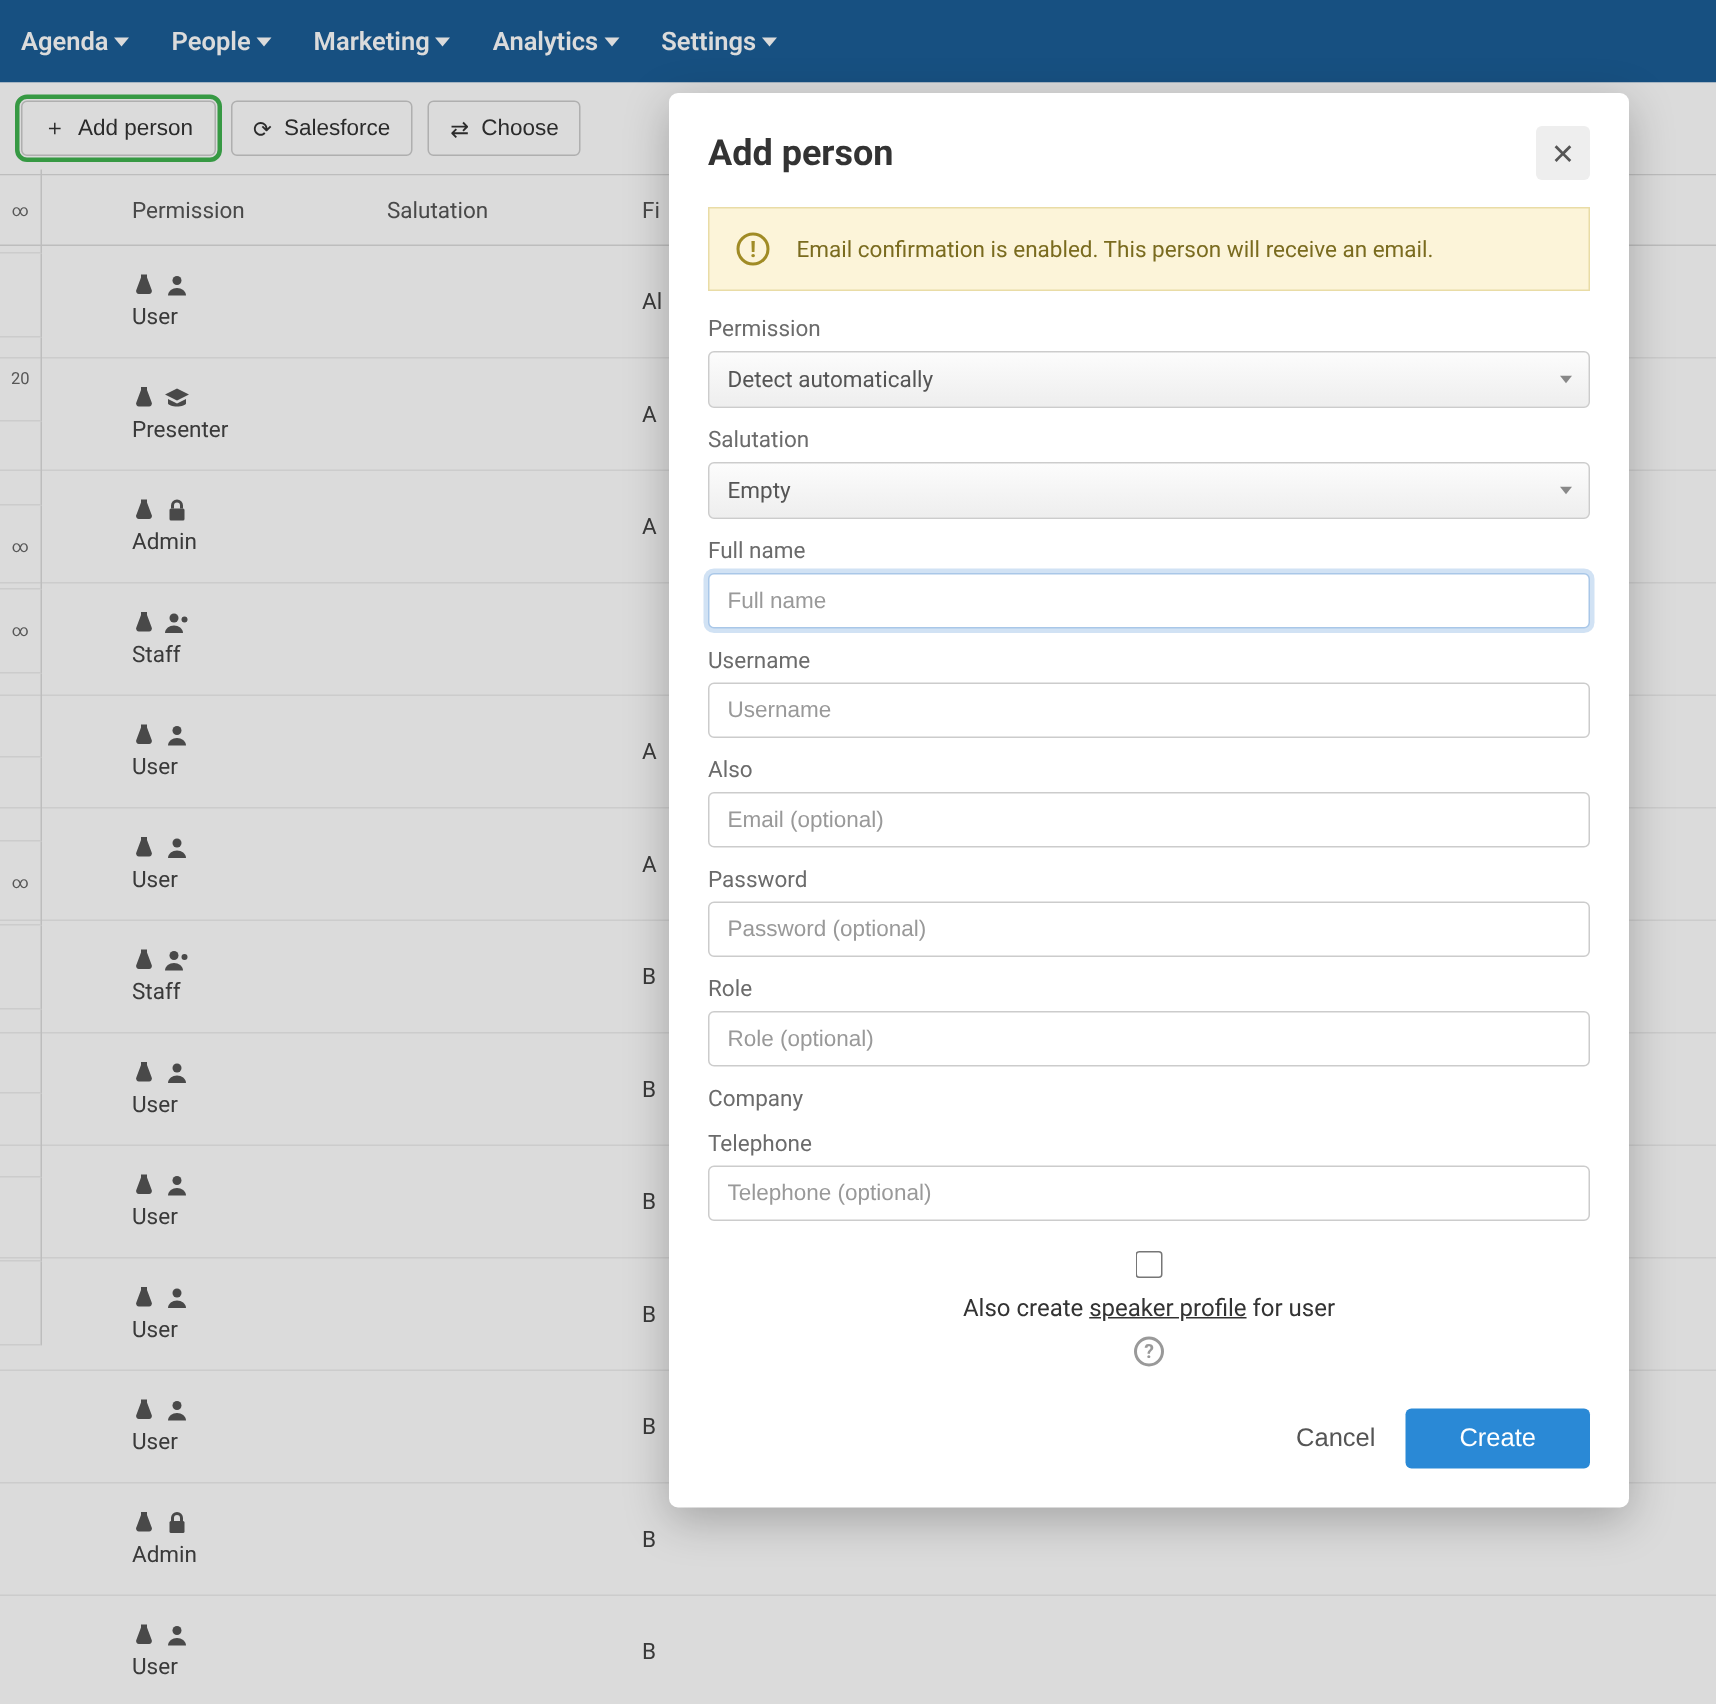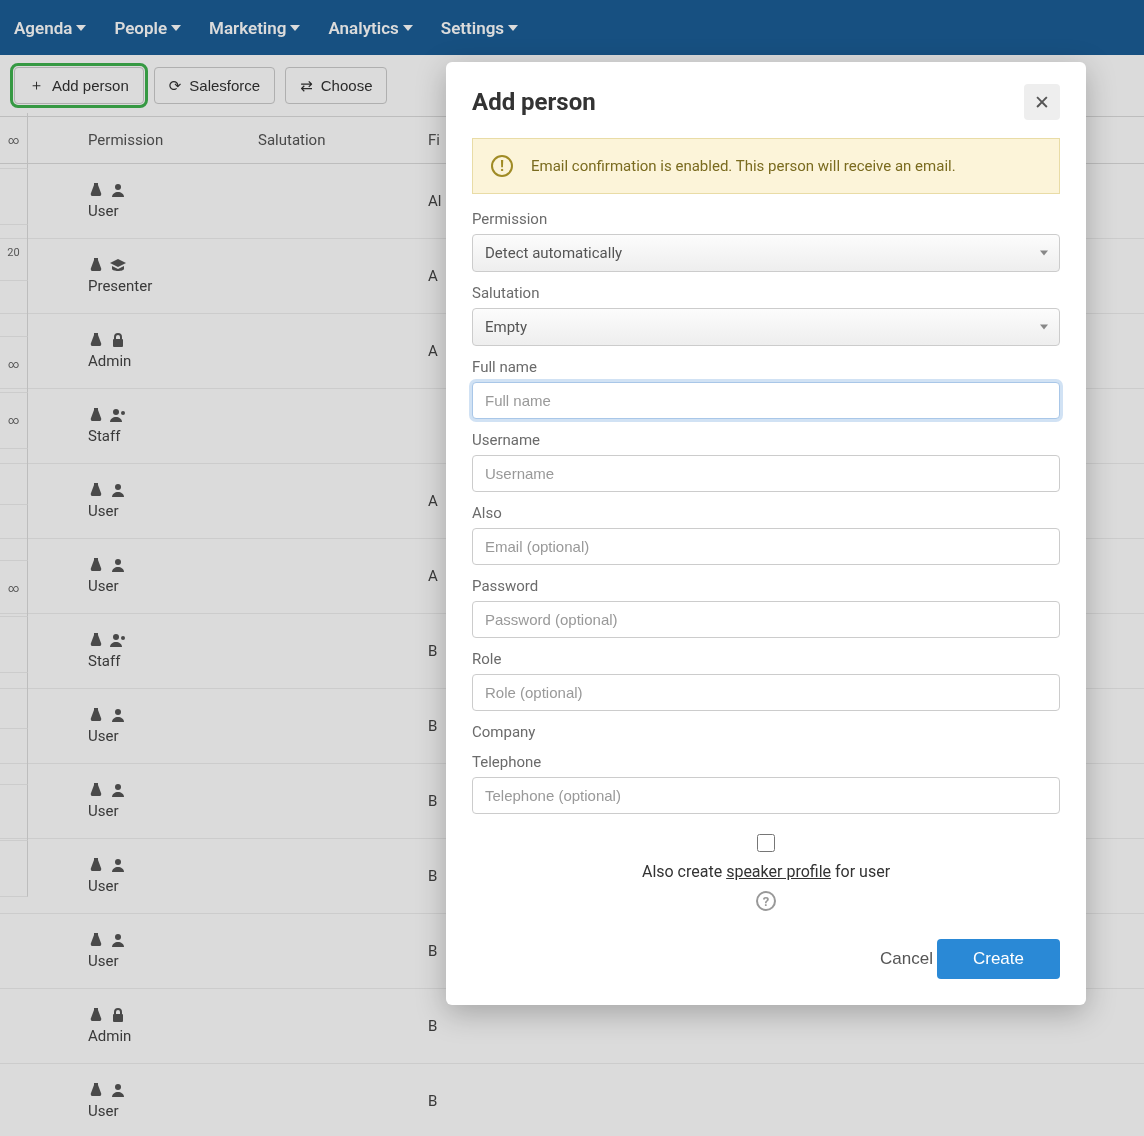--- a/index.html
+++ b/index.html
@@ -218,21 +218,21 @@
       display: flex;
       align-items: center;
       justify-content: center;
       font-size: 13px;
       color: #999;
       font-weight: 700;
     }
     .modal-footer {
       display: flex;
       justify-content: flex-end;
-      gap: 4px;
+      gap: 20px;
       margin-top: 28px;
       align-items: center;
     }
     .btn-cancel {
       background: none;
       border: none;
       color: #555;
       font-size: 17px;
       cursor: pointer;
     }

